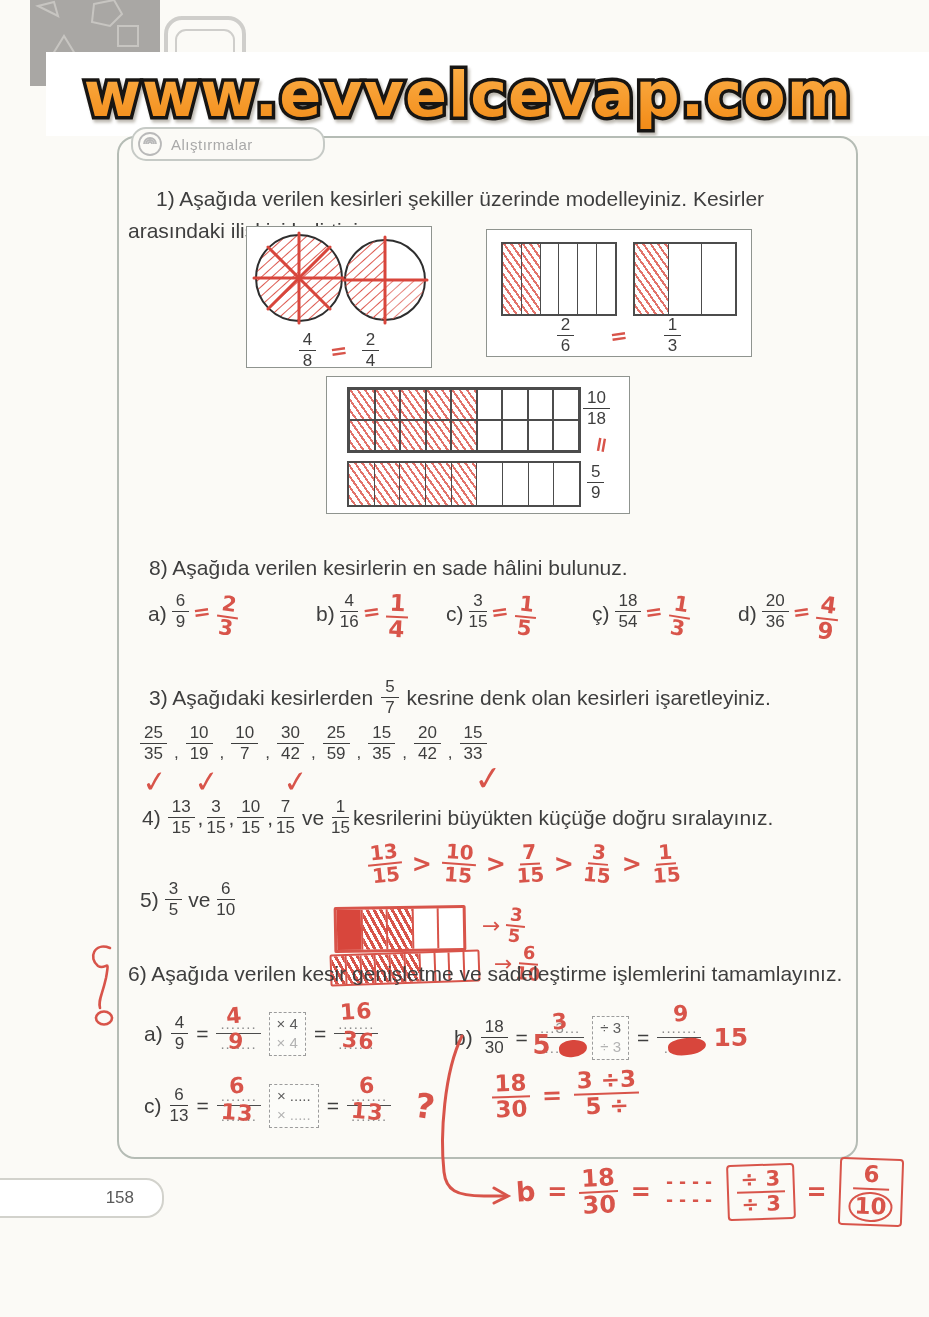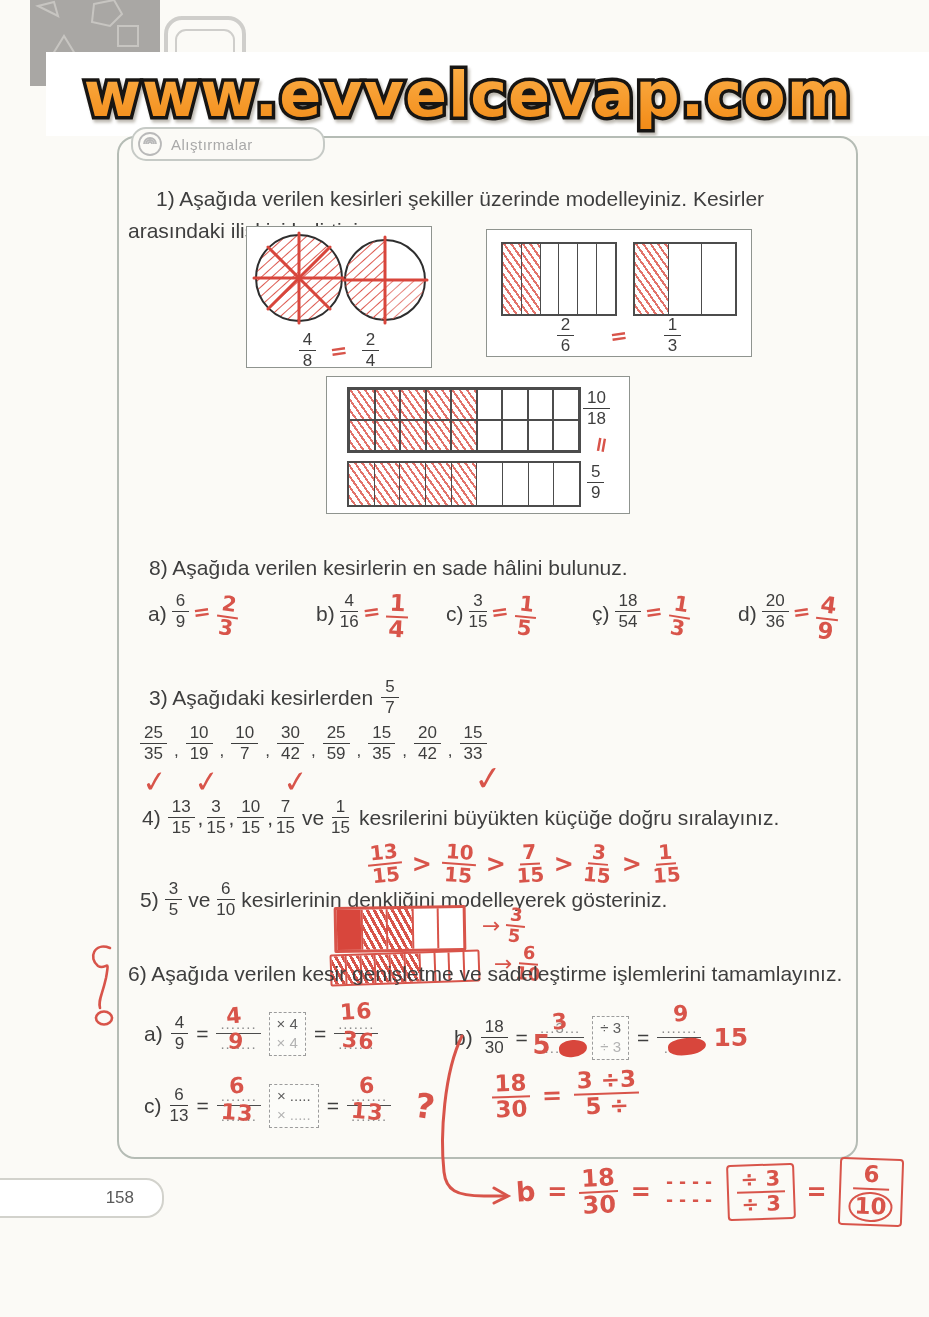--- a/index.html
+++ b/index.html
@@ -44,21 +44,21 @@
   .heq{font-size:21px;font-weight:bold;transform:rotate(-8deg);display:inline-block;}
 
   .bar{display:flex;border:2px solid #4c4c4c;background:#fff;}
   .bar>div{flex:1;border-left:1.6px solid #4c4c4c;}
   .bar>div:first-child{border-left:none;}
 
   .gridC{display:grid;grid-template-columns:repeat(9,1fr);grid-template-rows:1fr 1fr;border:2px solid #4c4c4c;background:#fff;}
   .gridC>div{border:1px solid #4c4c4c;}
 
   
-  .q3item{position:relative;display:inline-flex;align-items:center;}
+  .q3item{position:relative;display:inline-flex;align-items:flex-end;}
   .q3item .comma{font-size:17px;margin:14px 7px 0 7px;}
   .chk{position:absolute;left:2px;top:40px;font-size:30px;font-weight:bold;transform:rotate(-6deg);}
 
   
   .hbar{display:flex;border:3px solid #d8544a;border-radius:2px;background:#fff;}
   .hbar>div{flex:1;border-left:2.4px solid #d8544a;}
   .hbar>div:first-child{border-left:none;}
   .fillred{background:#d8463c;}
 
   
@@ -300,20 +300,21 @@
       </span>
   </div>
 </div>
 
 <div class="abs" style="left:149px;top:678px;display:flex;align-items:center;gap:8px;">
   <span class="qtext">3) Aşağıdaki kesirlerden</span>
   <span class="frac">
       <span class="n">5</span>
       <span class="d">7</span>
     </span>
+  <span class="qtext">kesrine denk olan kesirleri işaretleyiniz.</span>
 </div>
 
 <div class="abs" style="left:140px;top:724px;display:flex;">
   <span class="q3item">
     <span class="frac">
         <span class="n">25</span>
         <span class="d">35</span>
       </span>
     <span class="hand chk">✓</span>
     <span class="comma">,</span>
@@ -390,21 +391,21 @@
     <span class="qtext">,</span>
   <span class="frac">
       <span class="n">7</span>
       <span class="d">15</span>
     </span>
   <span class="qtext" style="margin:0 4px;">ve</span>
   <span class="frac">
       <span class="n">1</span>
       <span class="d">15</span>
     </span>
-  <span class="qtext" style="margin-left:6px;">kesrilerini büyükten küçüğe doğru sıralayınız.</span>
+  <span class="qtext" style="">kesrilerini büyükten küçüğe doğru sıralayınız.</span>
 </div>
 
 <div class="abs hand" style="left:368px;top:842px;display:flex;align-items:center;gap:10px;">
   <span class="hfrac" style="font-size:20px;transform:rotate(-6deg);">
       <span class="n">13</span>
       <span>15</span>
     </span>
   <span style="font-size:24px;font-weight:bold;">&gt;</span>
   <span class="hfrac" style="font-size:20px;transform:rotate(4deg);">
       <span class="n">10</span>
@@ -431,21 +432,20 @@
   <span class="qtext">5)</span>
   <span class="frac">
       <span class="n">3</span>
       <span class="d">5</span>
     </span>
   <span class="qtext">ve</span>
   <span class="frac">
       <span class="n">6</span>
       <span class="d">10</span>
     </span>
-  <span class="qtext">kesirlerinin denkliğini modelleyerek gösteriniz.</span>
 </div>
 
 <div class="abs hbar" style="left:334px;top:906px;width:126px;height:40px;transform:rotate(-1deg);">
   <div class="fillred"></div>
   <div class="hatch2" style="background-size:auto;"></div>
   <div class="hatch2"></div>
   <div></div>
   <div></div>
 </div>
 <div class="abs hbar" style="left:330px;top:952px;width:146px;height:28px;transform:rotate(-2deg);border-width:2.4px;">

